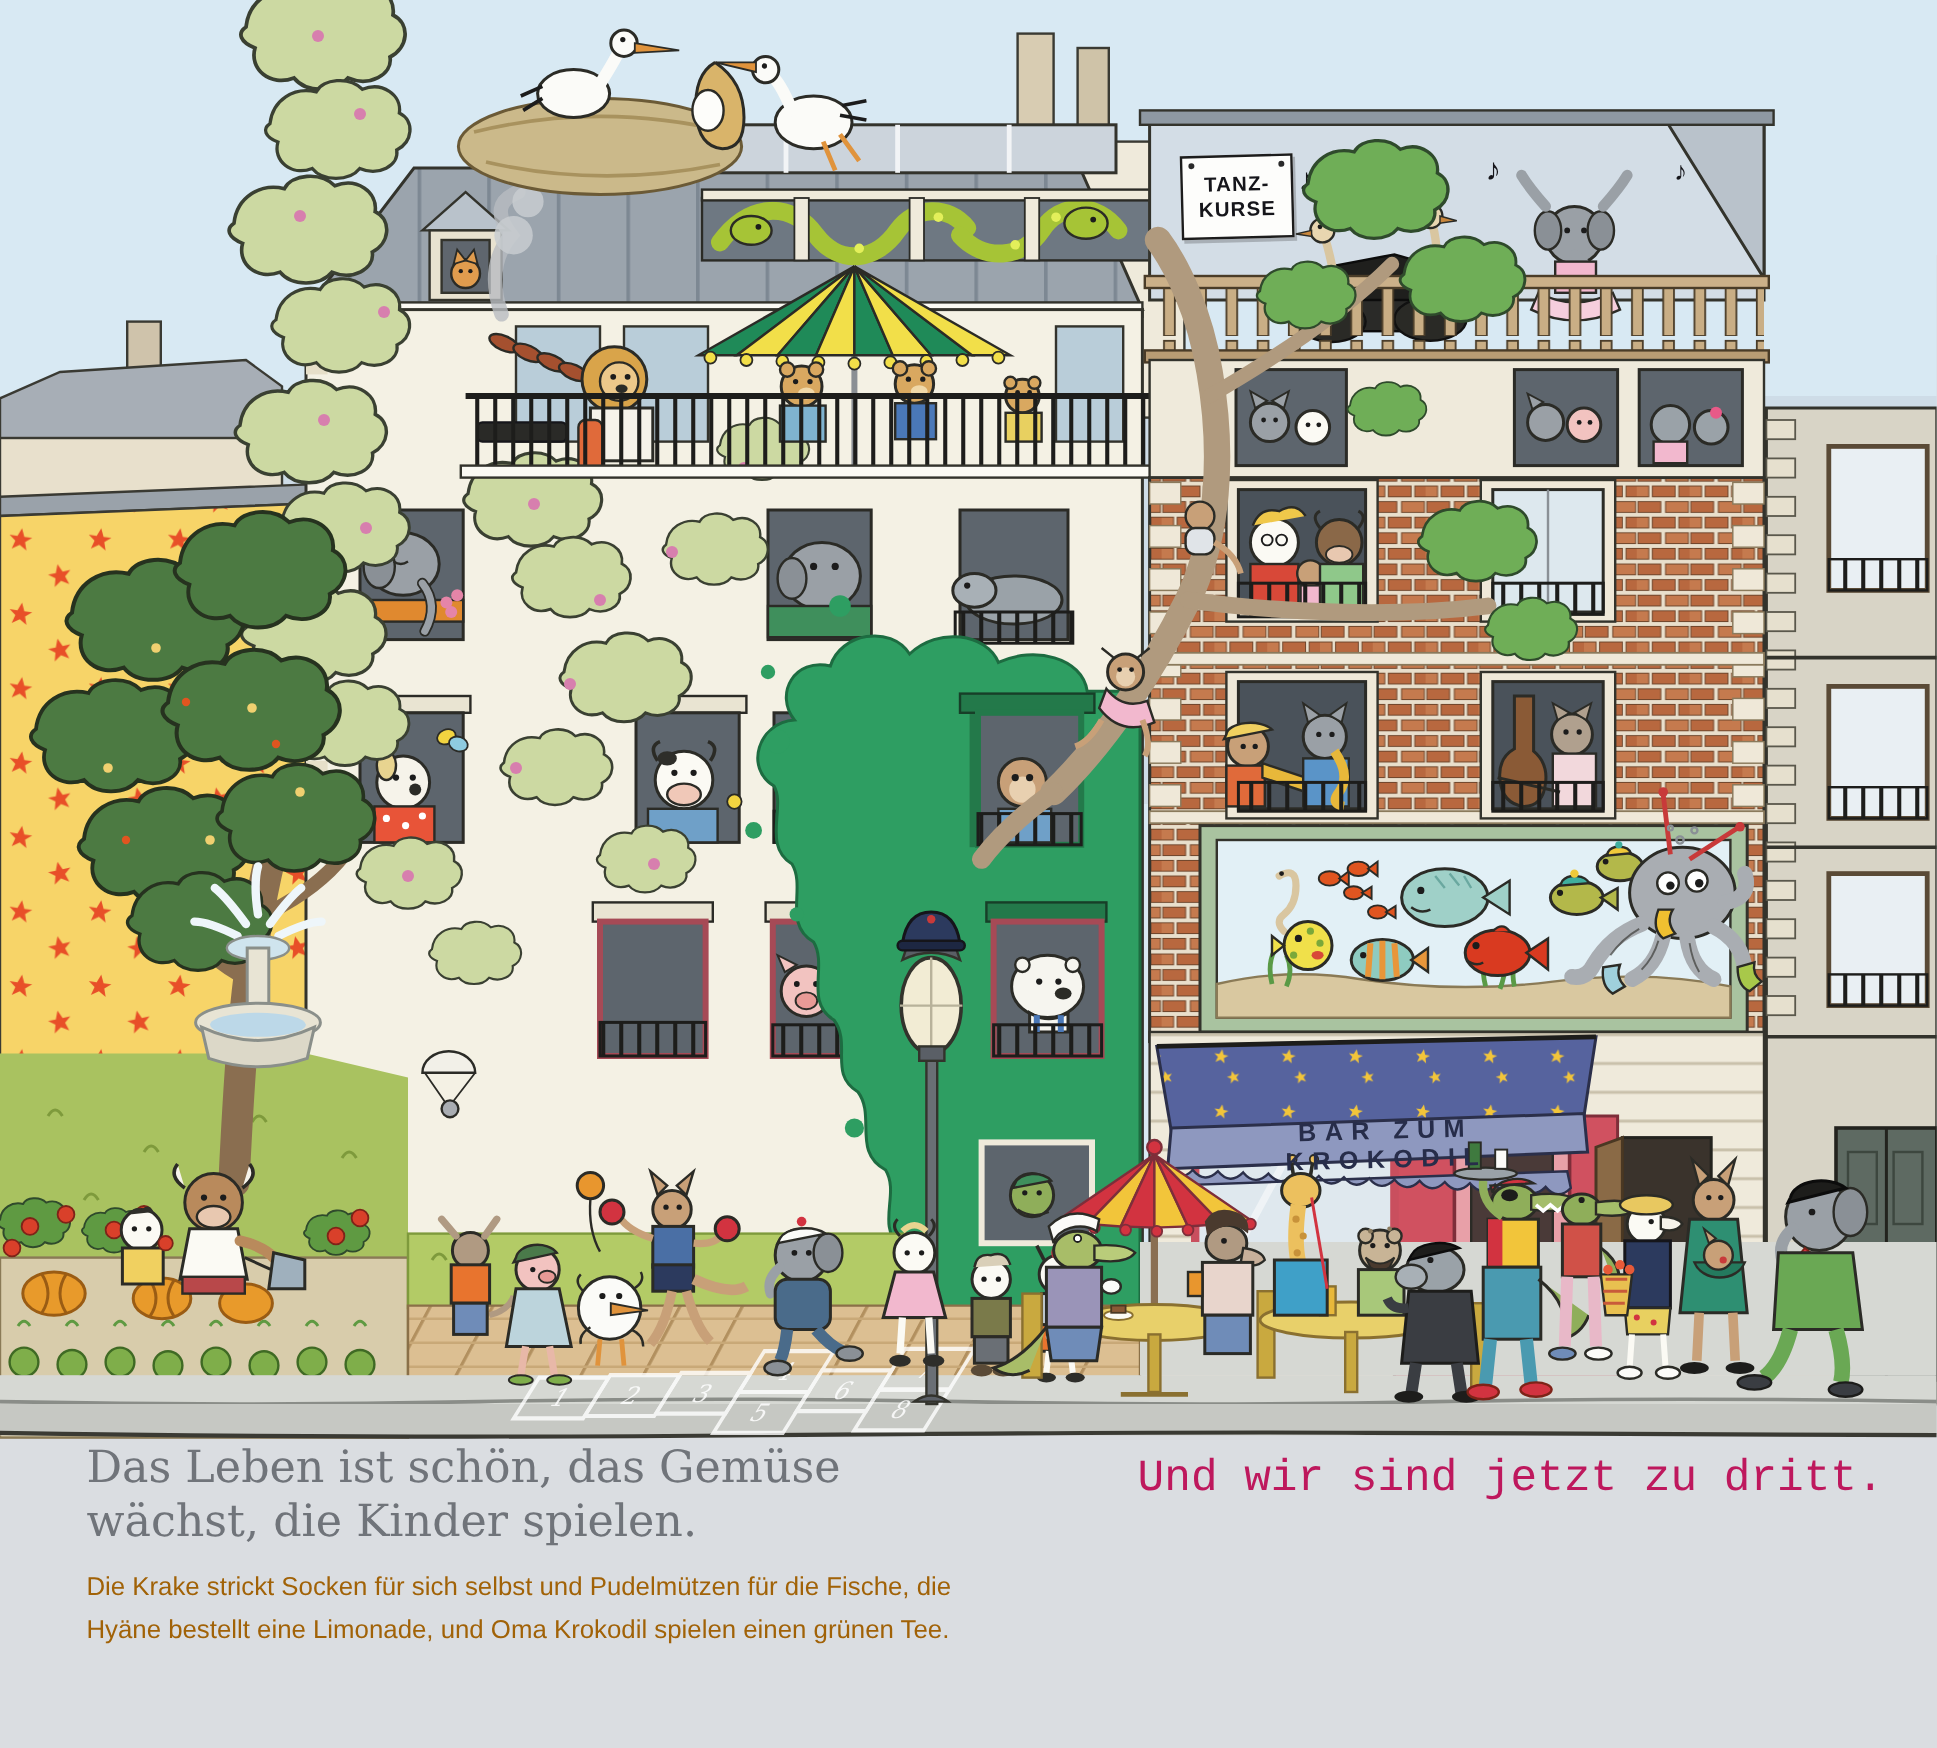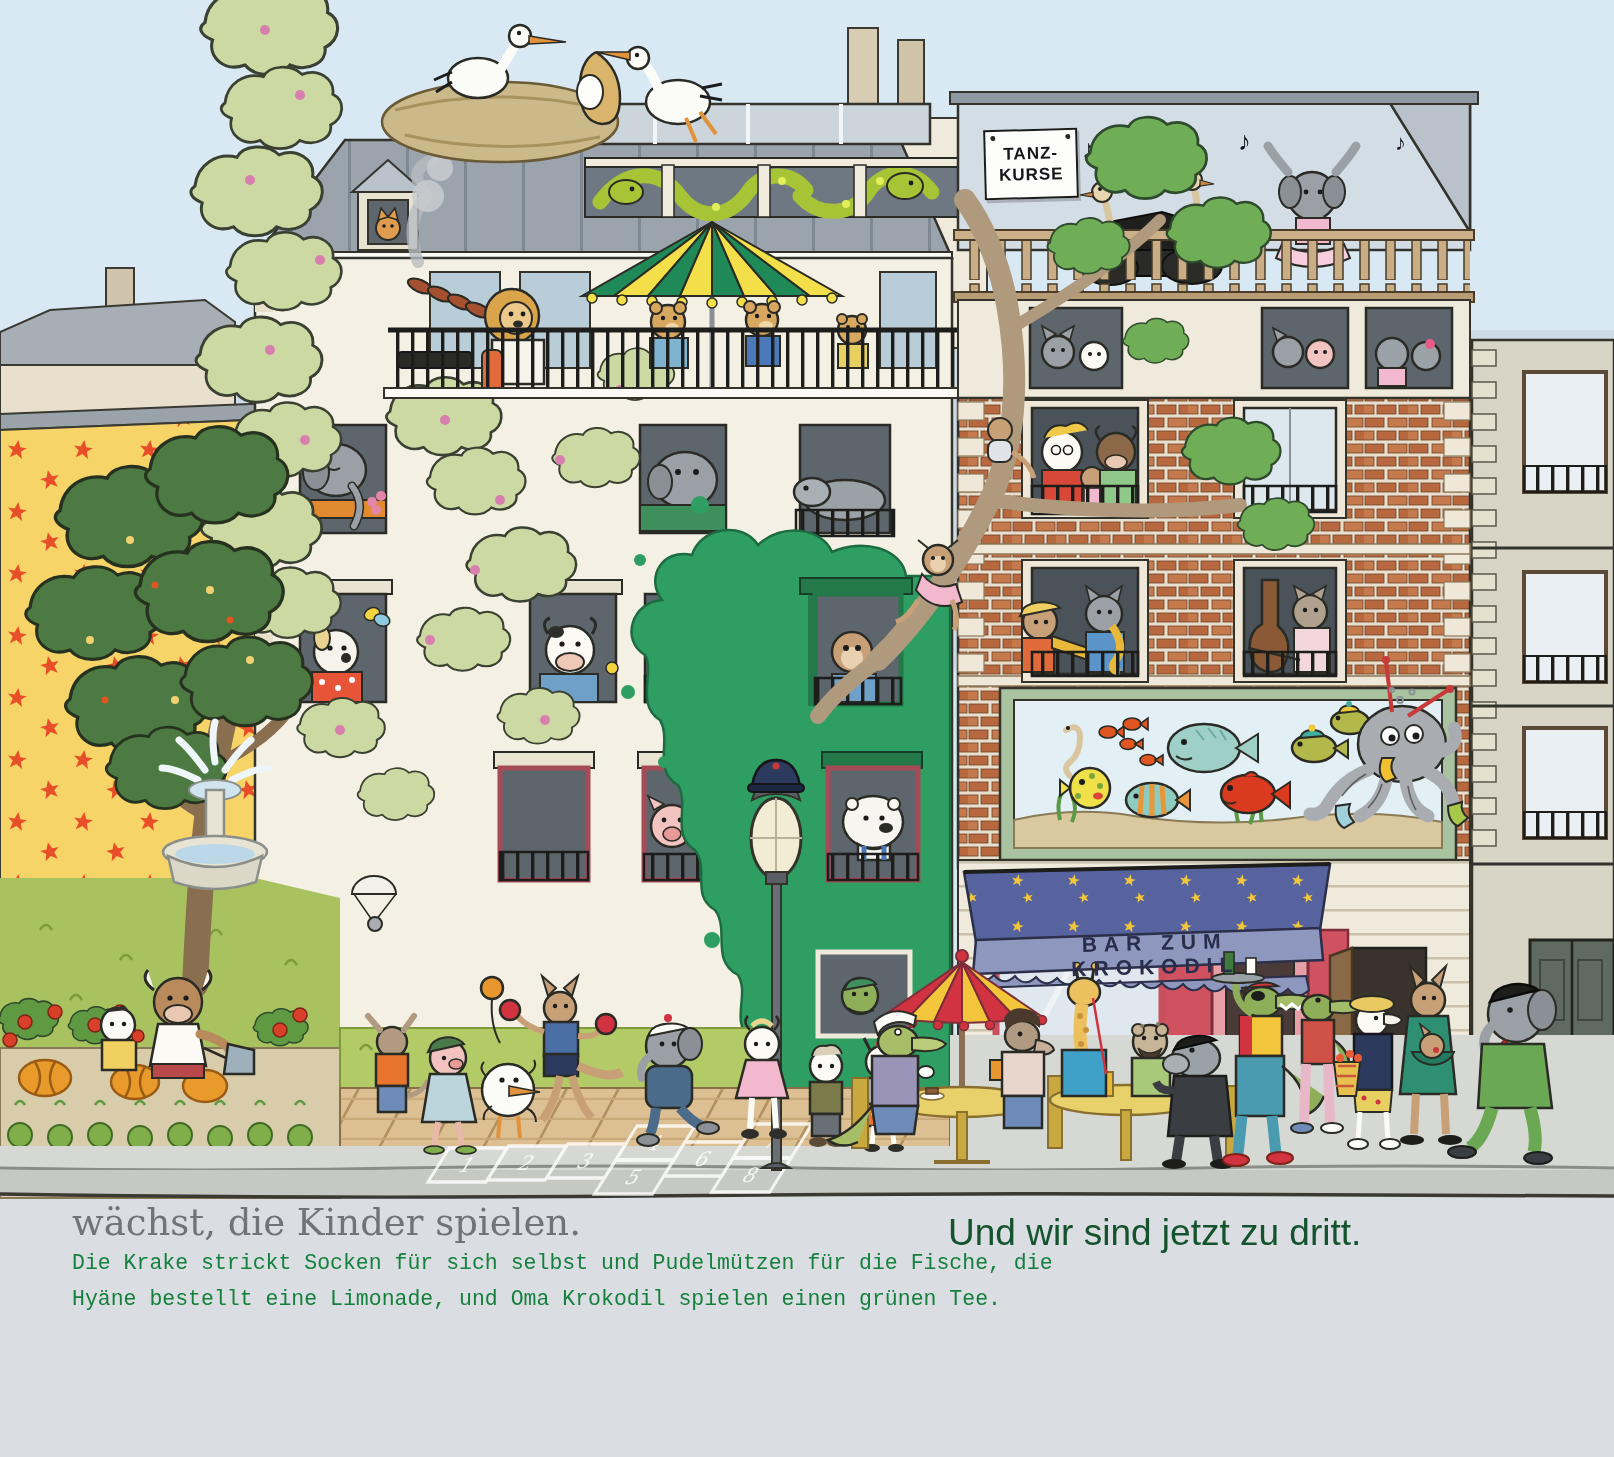--- a/index.html
+++ b/index.html
@@ -4,22 +4,22 @@
 <style>
   html,body{margin:0;padding:0;background:#dadde1;}
   .page{position:relative;width:1614px;height:1457px;overflow:hidden;background:#dadde1;font-family:"Liberation Sans",sans-serif;}
   .art{position:absolute;left:0;top:0;}
   .sign-tanz{position:absolute;left:984px;top:129px;width:90px;height:66px;background:#fdfdfb;border:2px solid #1c1c1c;box-shadow:2px 3px 0 rgba(40,40,40,.25);display:flex;flex-direction:column;align-items:center;justify-content:center;font-weight:bold;font-size:17px;letter-spacing:1px;color:#15151a;transform:rotate(-1.5deg);line-height:1.25;}
   .sign-tanz:before,.sign-tanz:after{content:"";position:absolute;top:4px;left:5px;width:5px;height:5px;border-radius:50%;background:#2a2a2a;}
   .sign-tanz:after{left:auto;right:5px;}
   .awning-text{position:absolute;left:1000px;top:931px;width:310px;text-align:center;transform:rotate(-1.6deg);font-size:21px;font-weight:bold;letter-spacing:7px;color:#272d4a;}
   .caption{position:absolute;left:72px;top:1200px;color:#75787d;}
   .caption .h{font-family:"DejaVu Serif","Liberation Serif",serif;font-weight:normal;font-size:37px;line-height:1.22;color:#70747a;}
-  .caption .b{font-family:Liberation Mono, monospace;font-size:21.5px;line-height:1.68;color:#15803d;}
-  .caption-right{position:absolute;left:948px;top:1212px;font-family:Liberation Sans, sans-serif;font-size:37px;color:#14532d;}
+  .caption .b{margin-top:14px;font-family:Liberation Sans, sans-serif;font-size:21.5px;line-height:1.68;color:#a16207;}
+  .caption-right{position:absolute;left:948px;top:1212px;font-family:Liberation Mono, monospace;font-size:37px;color:#be185d;}
 </style>
 </head>
 <body>
 
 <div class="page">
 <svg class="art" width="1614" height="1457" viewBox="0 0 1614 1457">
 <defs>
   <path id="star" d="M0,-10 L2.9,-3.1 9.5,-3.1 4.1,1.2 6.2,8.1 0,4 -6.2,8.1 -4.1,1.2 -9.5,-3.1 -2.9,-3.1 Z"></path>
   <path id="blob" d="M0,30 C2,12 18,2 35,6 C40,-4 60,-6 70,4 C85,-2 100,8 98,22 C110,28 108,44 96,50 C98,62 82,70 68,64 C60,74 40,74 32,64 C16,70 2,58 6,44 C-4,40 -6,34 0,30 Z"></path>
   <pattern id="pStars" width="66" height="62" patternUnits="userSpaceOnUse">
@@ -1208,20 +1208,21 @@
 </g>
 </svg>
 
 <div class="sign-tanz">
   <span>TANZ-</span>
   <span>KURSE</span>
 </div>
 <div class="awning-text">BAR ZUM KROKODIL</div>
 
 <div class="caption">
+  <div class="h">Das Leben ist schön, das Gemüse</div>
   <div class="h">wächst, die Kinder spielen.</div>
   <div class="b">
     <div>Die Krake strickt Socken für sich selbst und Pudelmützen für die Fische, die</div>
     <div>Hyäne bestellt eine Limonade, und Oma Krokodil spielen einen grünen Tee.</div>
   </div>
 </div>
 <div class="caption-right">Und wir sind jetzt zu dritt.</div>
 </div>
 
 </body></html>

